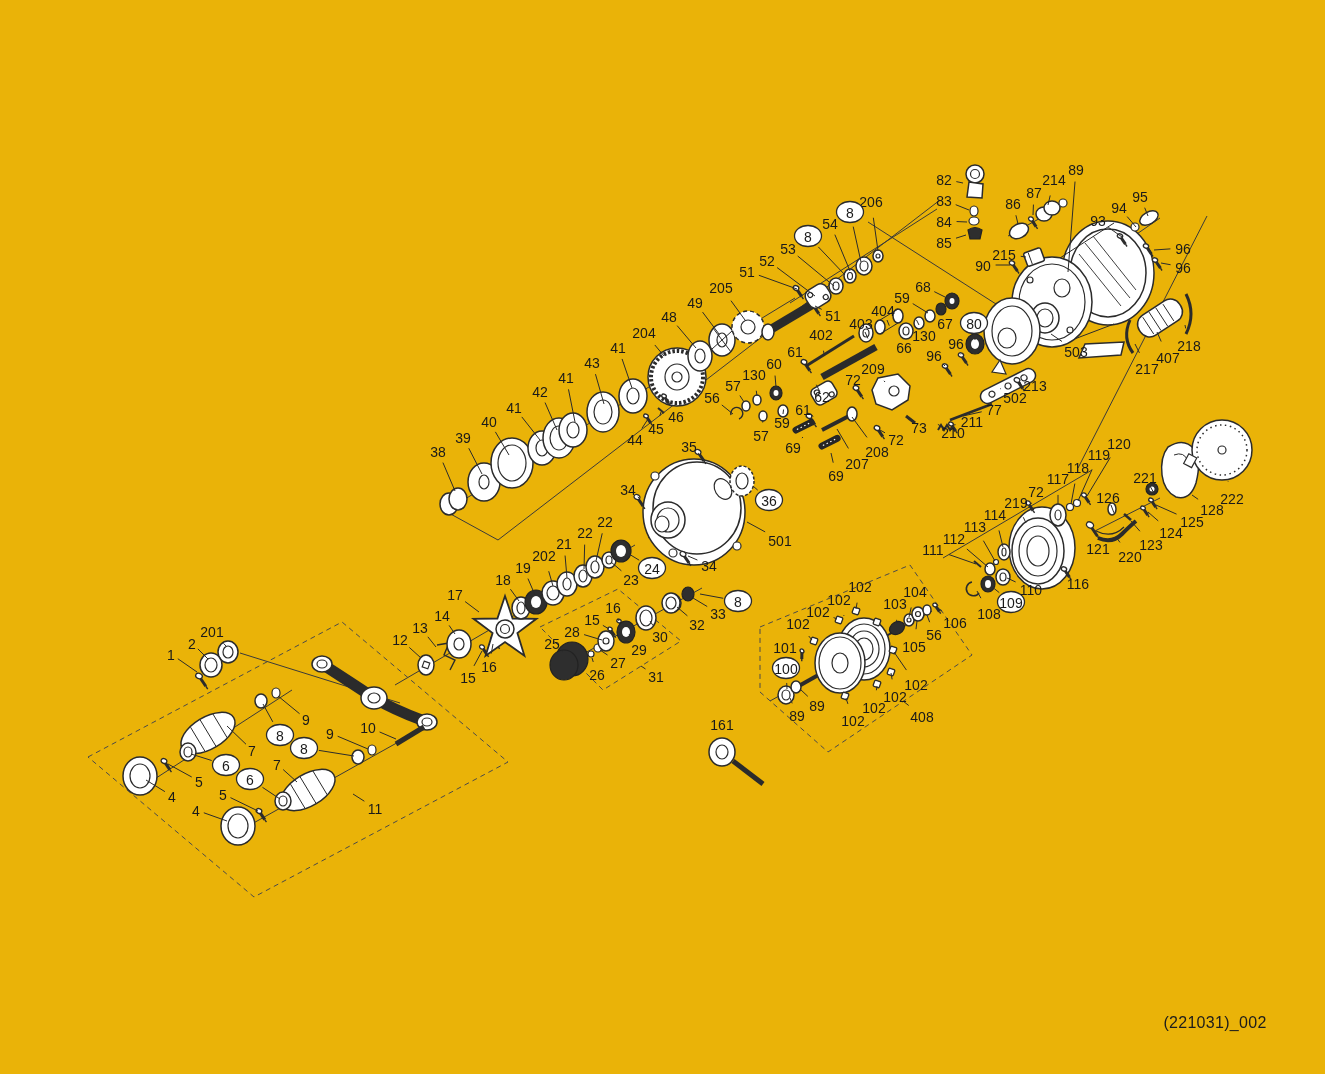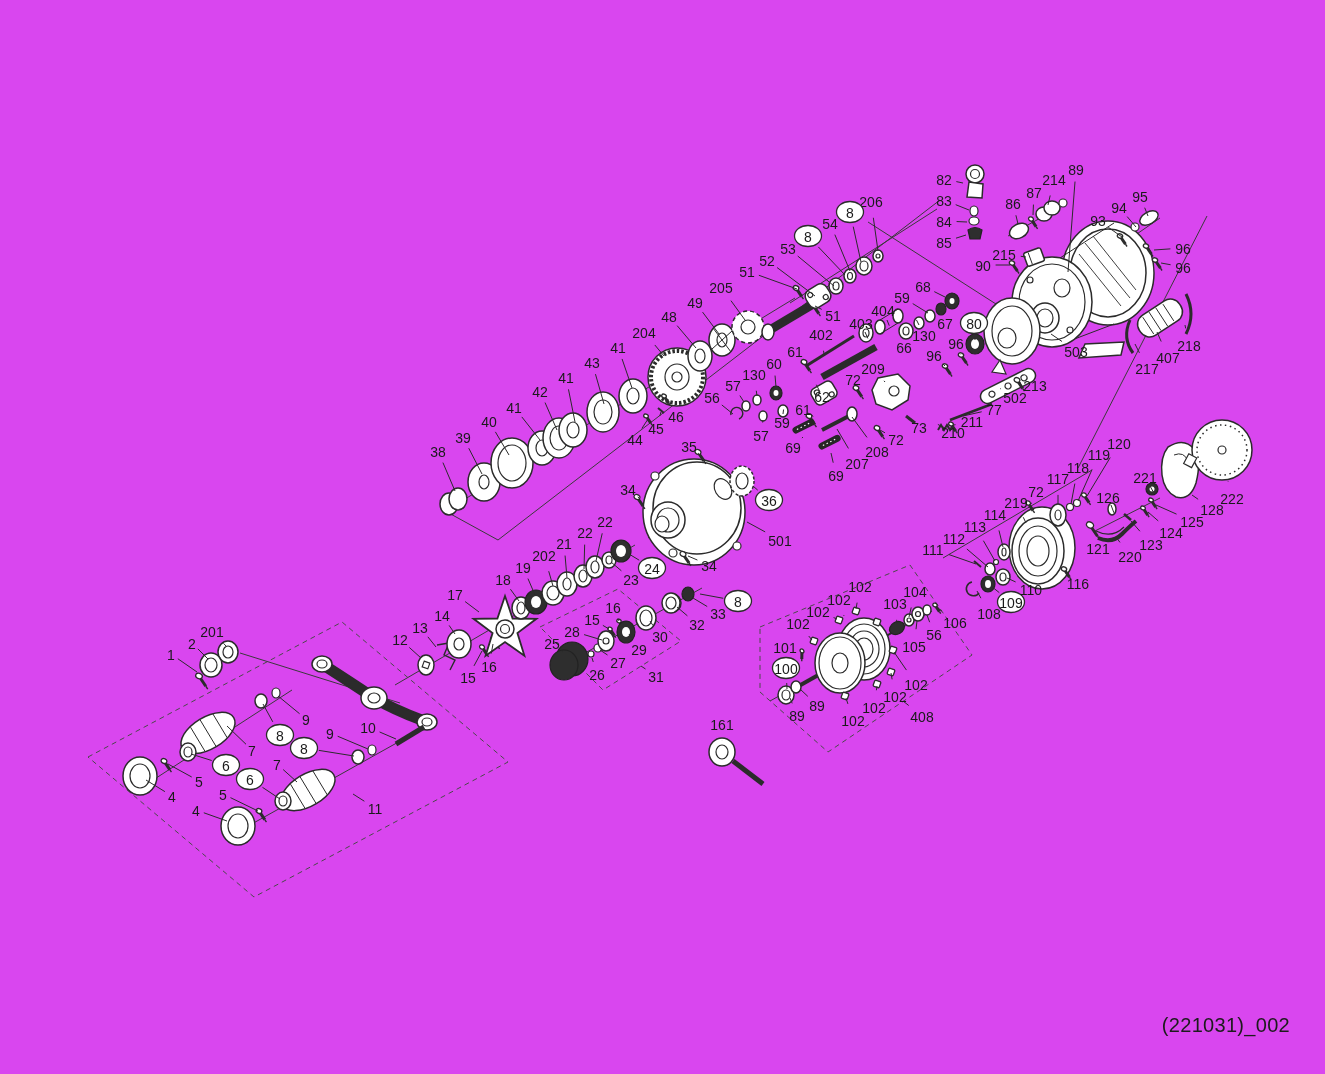--- a/index.html
+++ b/index.html
@@ -1,20 +1,20 @@
 <!DOCTYPE html>
 <html><head>
 <meta charset="utf-8">
 <style>
   html,body{margin:0;padding:0;background:#fff;}
-  #page{position:relative;width:1325px;height:1074px;background:#d946ef;overflow:hidden;
+  #page{position:relative;width:1325px;height:1074px;background:#eab308;overflow:hidden;
         font-family:"Liberation Sans",sans-serif;}
   #canvas{position:absolute;left:0;top:0;}
-  #footer{position:absolute;left:1140px;top:1014px;width:150px;text-align:right;
-          font-size:20px;color:#1c1c1c;letter-spacing:.3px;}
+  #footer{position:absolute;left:1140px;top:1014px;width:150px;text-align:center;
+          font-size:16px;color:#1c1c1c;letter-spacing:.3px;}
   svg *{vector-effect:non-scaling-stroke;}
   .ln{stroke:#3a3a3a;stroke-width:1;fill:none;}
   .phantom{stroke:#4a4a4a;stroke-width:1;fill:none;stroke-dasharray:5 4;}
   .p{stroke:#2b2b2b;stroke-width:1.5;fill:#fff;}
   .pt{stroke:#2b2b2b;stroke-width:1.2;fill:#fff;}
   .dk{stroke:#222;stroke-width:1.2;fill:#2e2e2e;}
   .wire{stroke:#2b2b2b;fill:none;}
   text.lbl{font-family:"Liberation Sans",sans-serif;font-size:14px;fill:#1a1a1a;}
 </style>
 </head>

